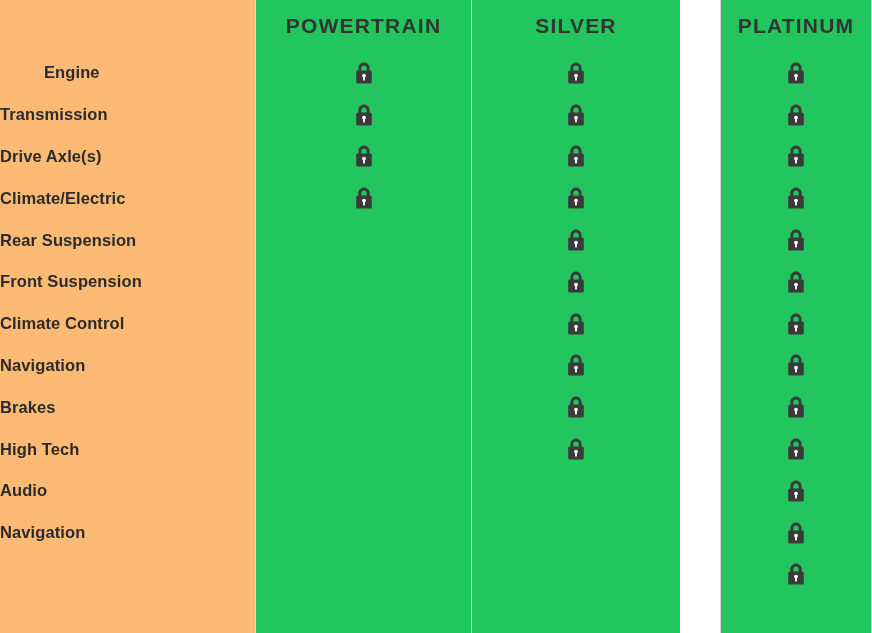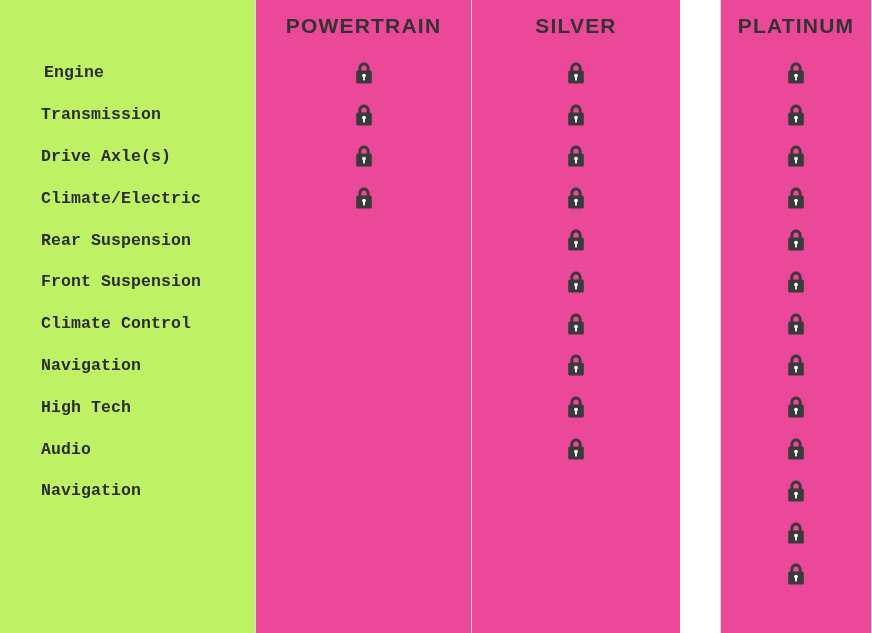--- a/index.html
+++ b/index.html
@@ -17,27 +17,26 @@
     overflow: hidden;
   }
   .table {
     display: grid;
     grid-template-columns: 255px 216px 209px 192px;
     width: 872px;
     height: 633px;
   }
   
   .col-features {
-    background: #bef264;
+    background: #fdba74;
     position: relative;
-    font-family: Liberation Mono, monospace;
   }
   .col-plan {
     position: relative;
-    background: #ec4899;
+    background: #22c55e;
     text-align: right;
   }
   .col-plan + .col-plan,
   .col-features + .col-plan {
     border-left: 1px solid #d9d9d9;
   }
   .col-plan.last {
     border-right: 1px solid #d9d9d9;
     margin-left: 40px;
   }
@@ -55,21 +54,20 @@
   .rows {
     display: flex;
     flex-direction: column;
   }
   .row {
     height: 41.8px;
     display: flex;
     align-items: center;
   }
   .feature-label {
-    padding-left: 41px;
     font-size: 16.5px;
     font-weight: bold;
     color: #2b2b2b;
     letter-spacing: 0.1px;
     white-space: nowrap;
   }
   .feature-label.first { padding-left: 44px; }
   .cell {
     justify-content: center;
   }
@@ -107,20 +105,23 @@
         <div class="row">
             <span class="feature-label">Front Suspension</span>
           </div>
         <div class="row">
             <span class="feature-label">Climate Control</span>
           </div>
         <div class="row">
             <span class="feature-label">Navigation</span>
           </div>
         <div class="row">
+            <span class="feature-label">Brakes</span>
+          </div>
+        <div class="row">
             <span class="feature-label">High Tech</span>
           </div>
         <div class="row">
             <span class="feature-label">Audio</span>
           </div>
         <div class="row">
             <span class="feature-label">Navigation</span>
           </div>
       </div>
     </div>

